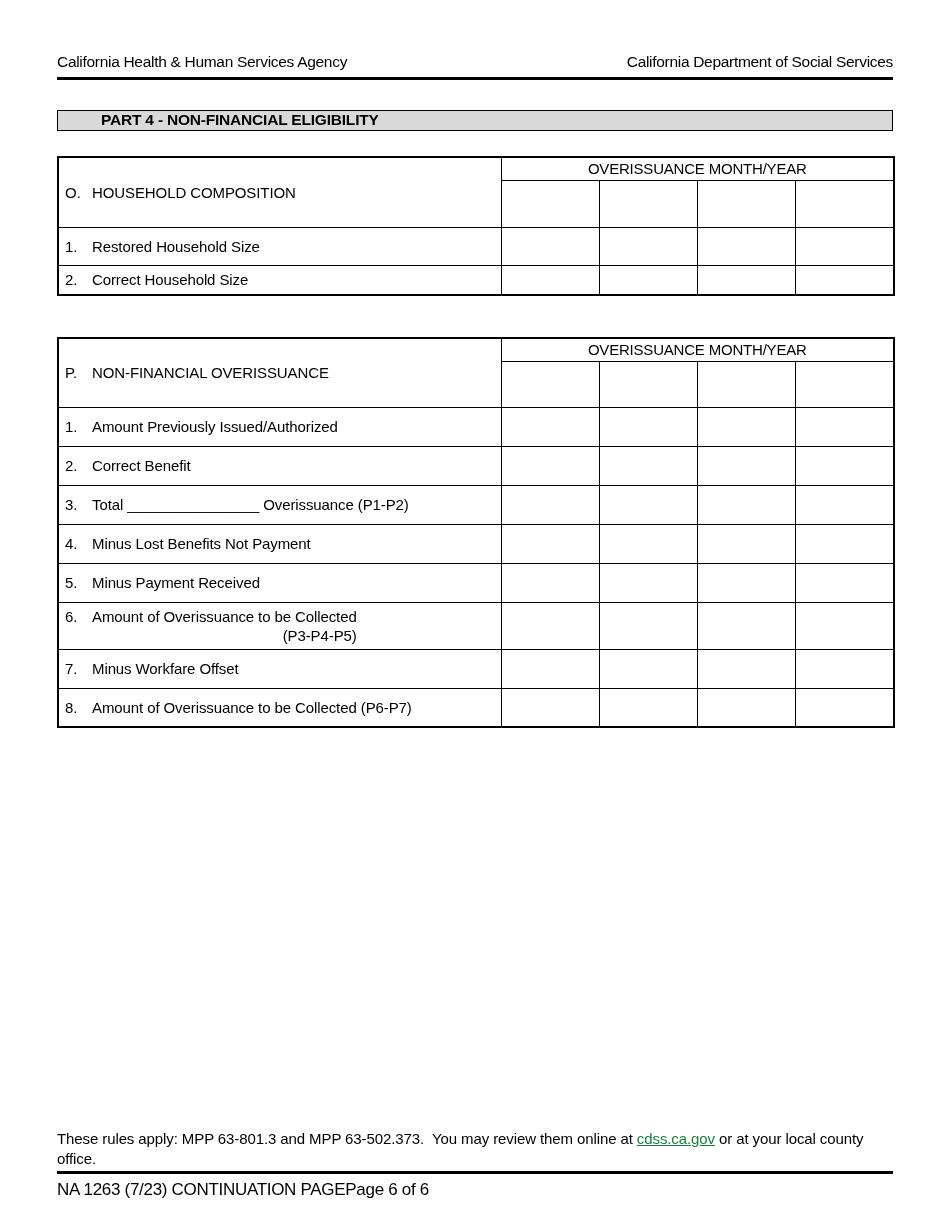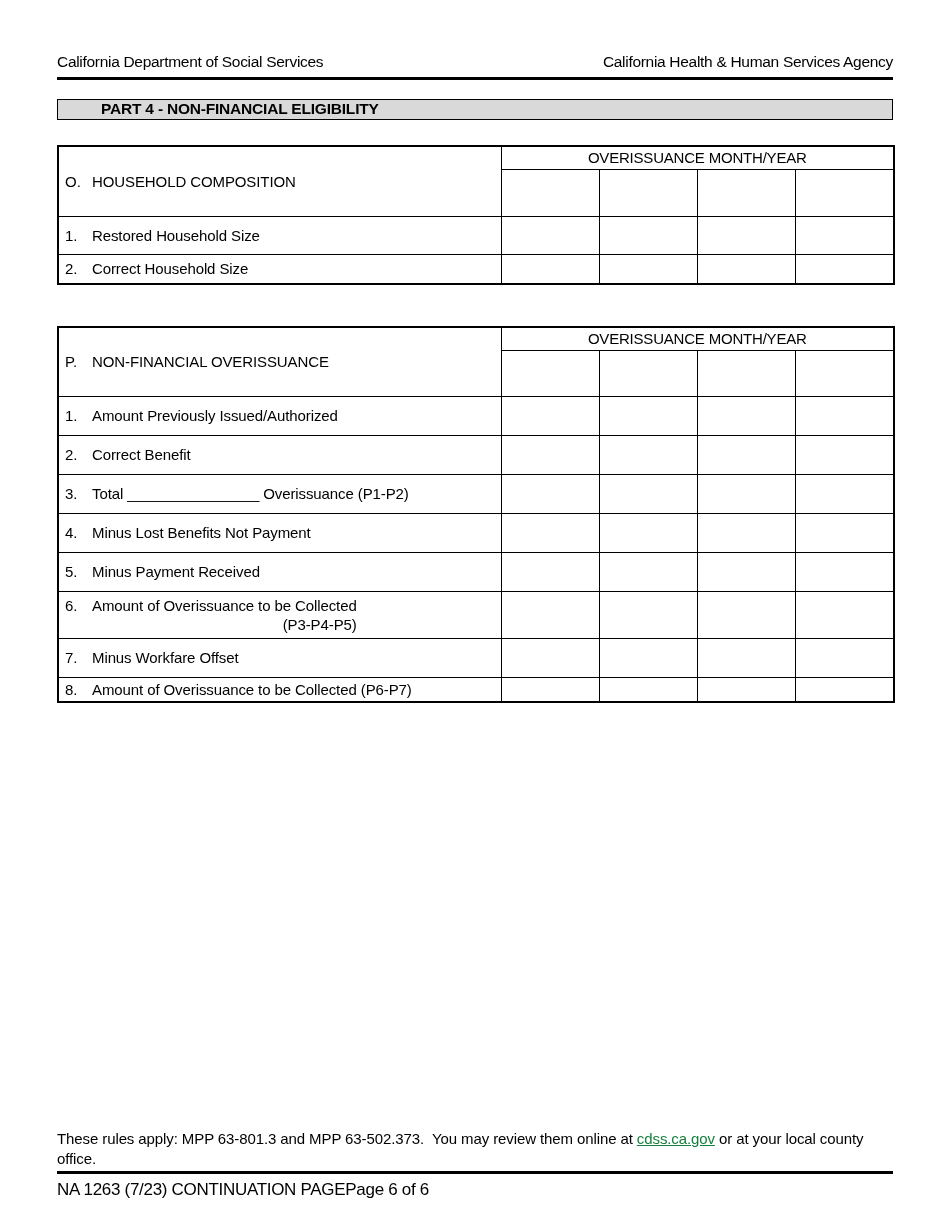--- a/index.html
+++ b/index.html
@@ -21,21 +21,21 @@
   }
   .double-line {
     margin-top: 6px;
     height: 3px;
     border-top: 2px solid #000;
     border-bottom: 1px solid #000;
   }
 
   
   .part-bar {
-    margin-top: 19px;
+    margin-top: 30px;
     height: 21px;
     background: #d9d9d9;
     border: 1.5px solid #000;
     font-weight: bold;
     font-size: 15.5px;
     line-height: 18px;
     padding-left: 43px;
     letter-spacing: -0.2px;
   }
 
@@ -102,22 +102,22 @@
     display: flex; justify-content: flex-start;
     font-size: 17px; letter-spacing: -0.3px;
   }
 </style>
 </head>
 <body>
 
 <div class="content">
 
   <div class="agency-header">
+    <span>California Health &amp; Human Services Agency</span>
     <span>California Department of Social Services</span>
-    <span>California Health &amp; Human Services Agency</span>
   </div>
   <div class="double-line"></div>
 
   <div class="part-bar">PART 4 - NON-FINANCIAL ELIGIBILITY</div>
 
   <table class="grid tbl-o">
     <colgroup>
         <col style="width:443px">
         <col style="width:98px">
         <col style="width:98px">
@@ -219,21 +219,21 @@
       <td></td>
       <td></td>
     </tr>
     <tr style="height:39px">
       <td class="label-cell"><span class="num">7.</span><span class="lbl">Minus Workfare Offset</span></td>
       <td></td>
       <td></td>
       <td></td>
       <td></td>
     </tr>
-    <tr style="height:25px">
+    <tr style="height:39px">
       <td class="label-cell"><span class="num">8.</span><span class="lbl">Amount of Overissuance to be Collected (P6-P7)</span></td>
       <td></td>
       <td></td>
       <td></td>
       <td></td>
     </tr>
   </tbody>
     </table>
 
 </div>

